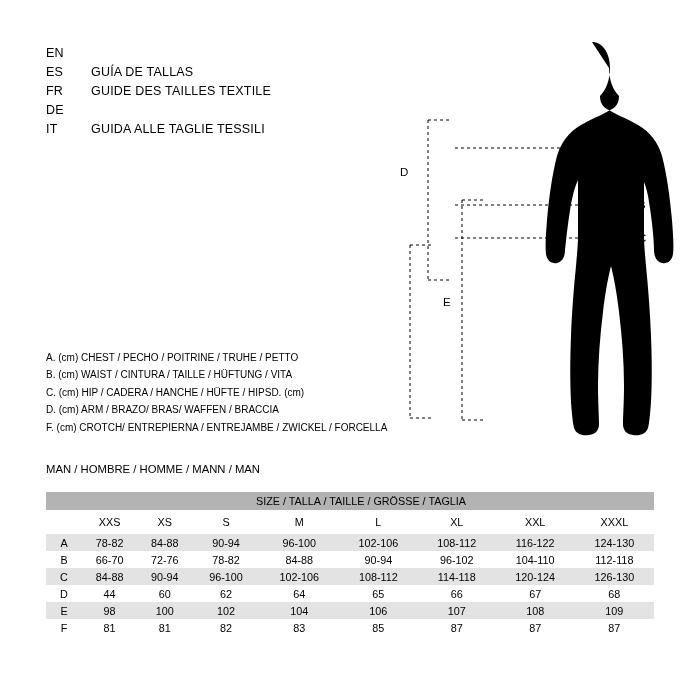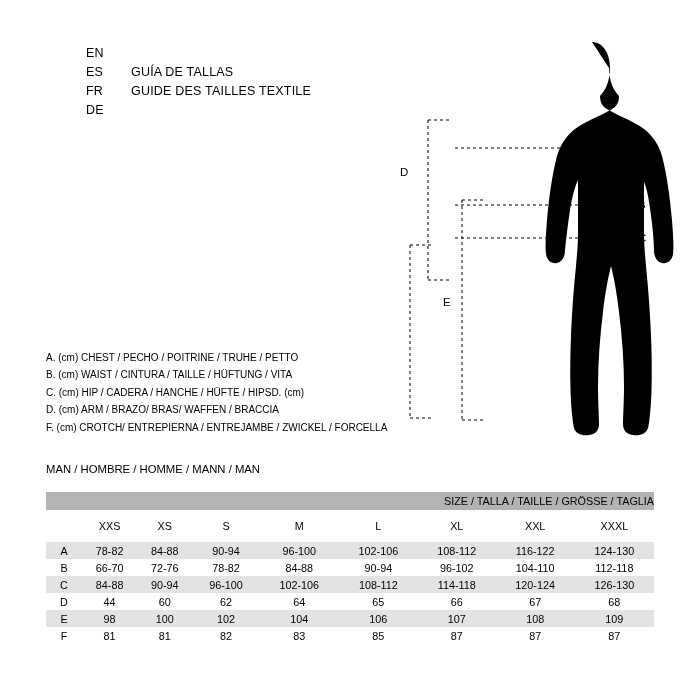--- a/index.html
+++ b/index.html
@@ -31,21 +31,20 @@
   .title-row {
     display: flex;
     align-items: baseline;
     font-size: 12.5px;
     line-height: 19px;
     letter-spacing: 0.2px;
   }
   .title-lang {
     width: 45px;
     flex: 0 0 45px;
-    margin-left: 40px;
   }
   .title-text {
     flex: 1 1 auto;
   }
 
   
   .legend-block {
     position: absolute;
     left: 46px;
     top: 349px;
@@ -89,28 +88,28 @@
   }
   table.size-table td, table.size-table th {
     padding: 0;
     height: 17px;
     font-weight: normal;
     text-align: center;
     vertical-align: middle;
   }
   tr.header-row td {
     background: #b3b3b3;
-    text-align: right;
+    text-align: center;
     padding-left: 22px;
     font-size: 10.8px;
     height: 18px;
   }
   tr.cols-row td {
     background: #ffffff;
-    height: 32px;
+    height: 24px;
   }
   tr.band td {
     background: #e3e3e3;
   }
   tr.plain td {
     background: #ffffff;
   }
   td.rowlabel {
     text-align: left;
     padding-left: 6px;
@@ -132,20 +131,24 @@
     <div class="title-row">
       <div class="title-lang">ES</div>
       <div class="title-text">GUÍA DE TALLAS</div>
     </div>
     <div class="title-row">
       <div class="title-lang">FR</div>
       <div class="title-text">GUIDE DES TAILLES TEXTILE</div>
     </div>
     <div class="title-row">
       <div class="title-lang">DE</div>
+    </div>
+    <div class="title-row">
+      <div class="title-lang">IT</div>
+      <div class="title-text">GUIDA ALLE TAGLIE TESSILI</div>
     </div>
   </div>
 
   <div class="legend-block">
     <div class="legend-line">A. (cm) CHEST / PECHO / POITRINE / TRUHE / PETTO</div>
     <div class="legend-line">B. (cm) WAIST / CINTURA / TAILLE / HÜFTUNG / VITA</div>
     <div class="legend-line">C. (cm) HIP / CADERA / HANCHE / HÜFTE / HIPSD. (cm)</div>
     <div class="legend-line">D. (cm) ARM / BRAZO/ BRAS/ WAFFEN / BRACCIA</div>
     <div class="legend-line">F. (cm) CROTCH/ ENTREPIERNA / ENTREJAMBE / ZWICKEL / FORCELLA</div>
   </div>

